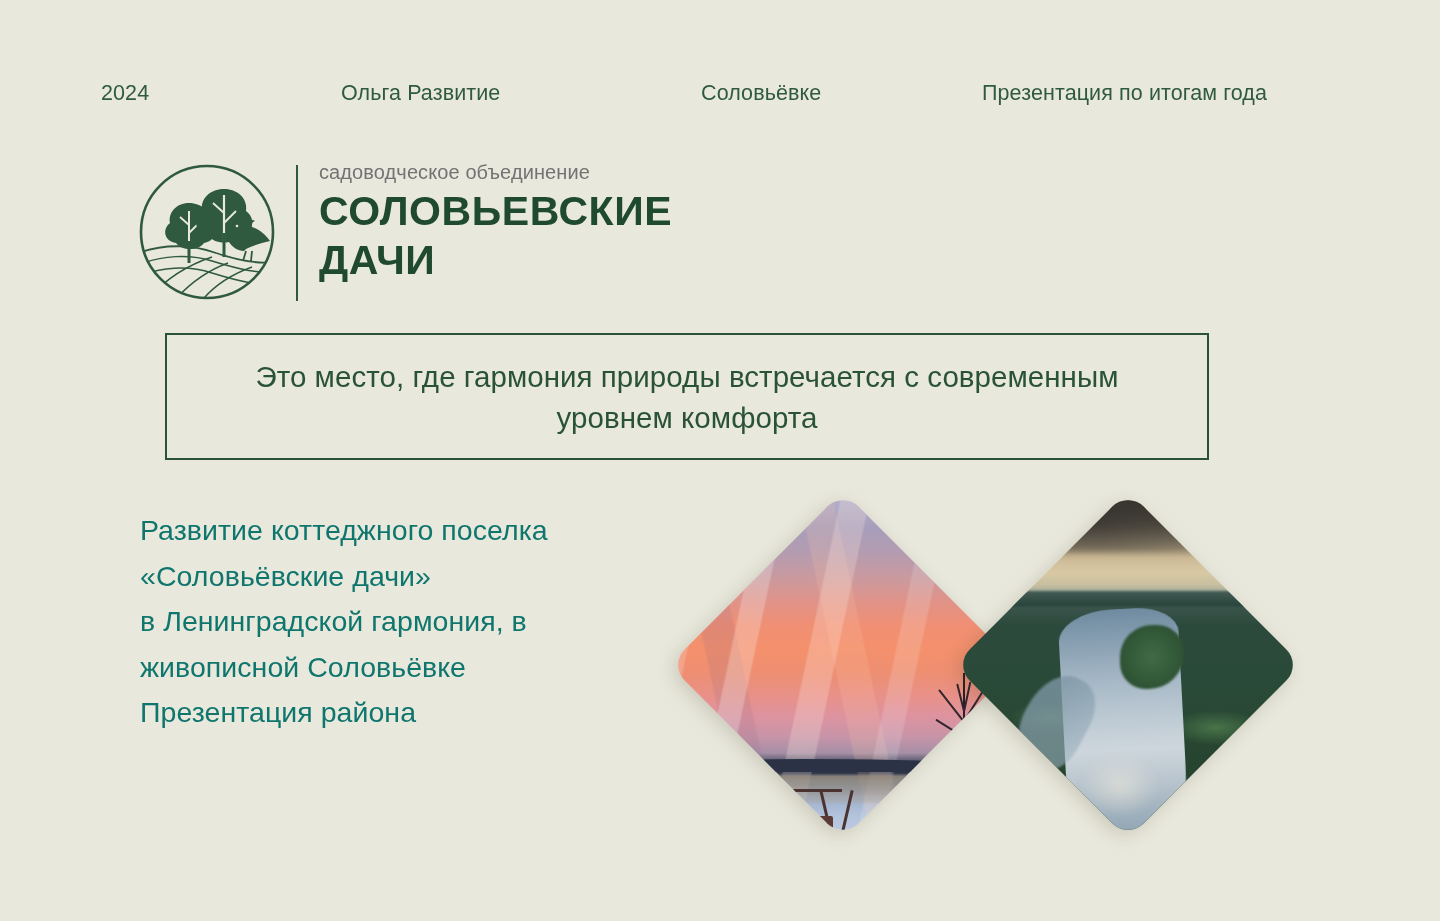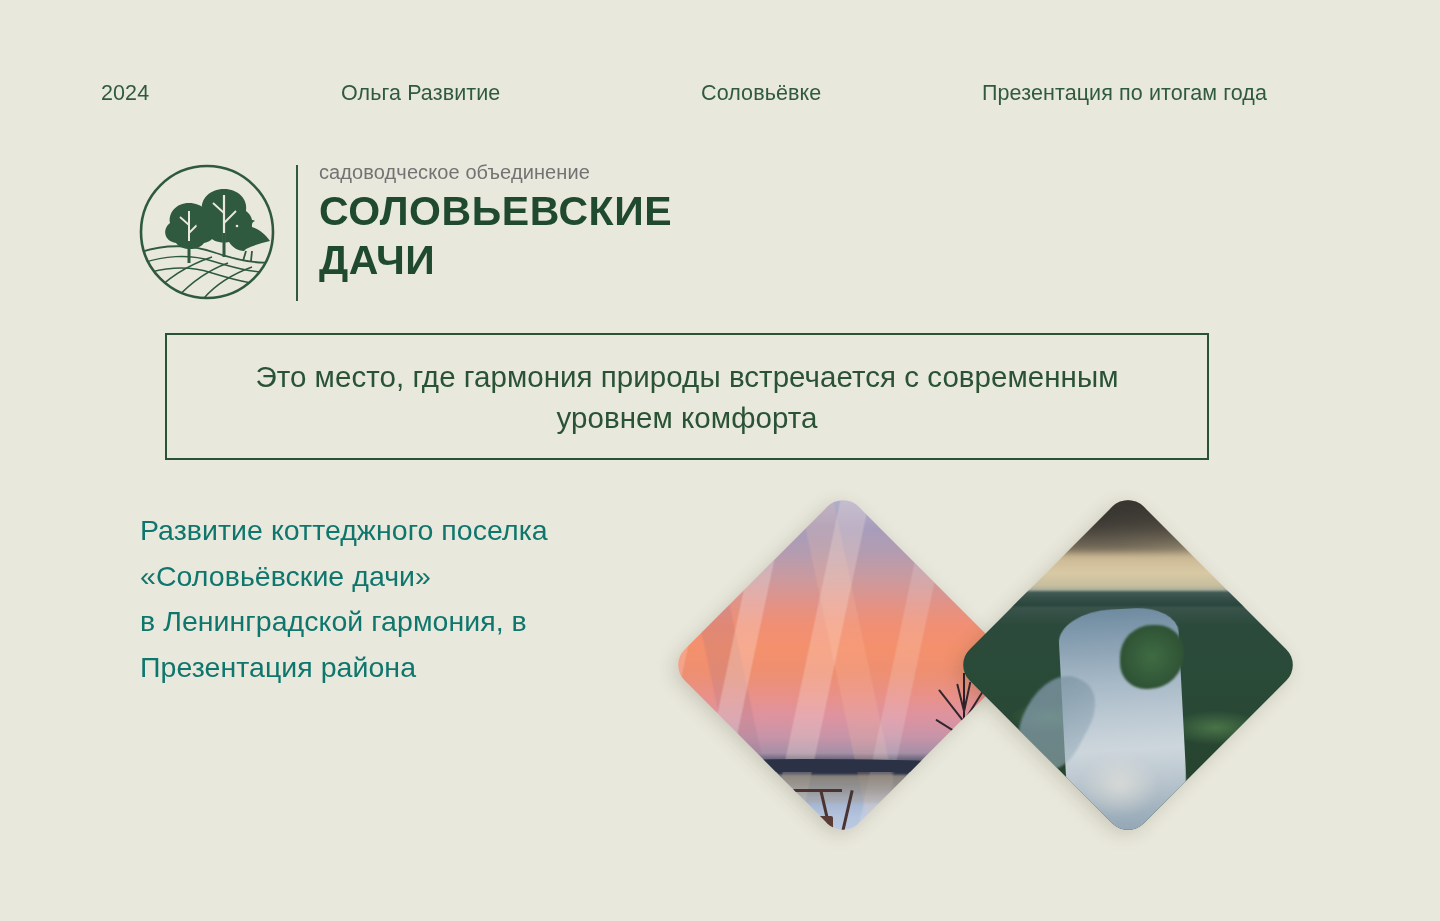--- a/index.html
+++ b/index.html
@@ -395,20 +395,21 @@
   </div>
 
   <div class="tagline-box">
     <div class="tagline-text">Это место, где гармония природы встречается с современным уровнем комфорта</div>
   </div>
 
   <div class="body-text">
     <span>Развитие коттеджного поселка</span>
     <span>«Соловьёвские дачи»</span>
     <span>в Ленинградской гармония, в</span>
+    <span>живописной Соловьёвке</span>
     <span>Презентация района</span>
   </div>
 
   <div class="diamond diamond-a">
     <div class="diamond-inner">
       <div class="photo-sunset">
         <div class="ps-clouds"></div>
         <div class="ps-shore"></div>
         <div class="ps-reeds"></div>
         <div class="ps-tree">

